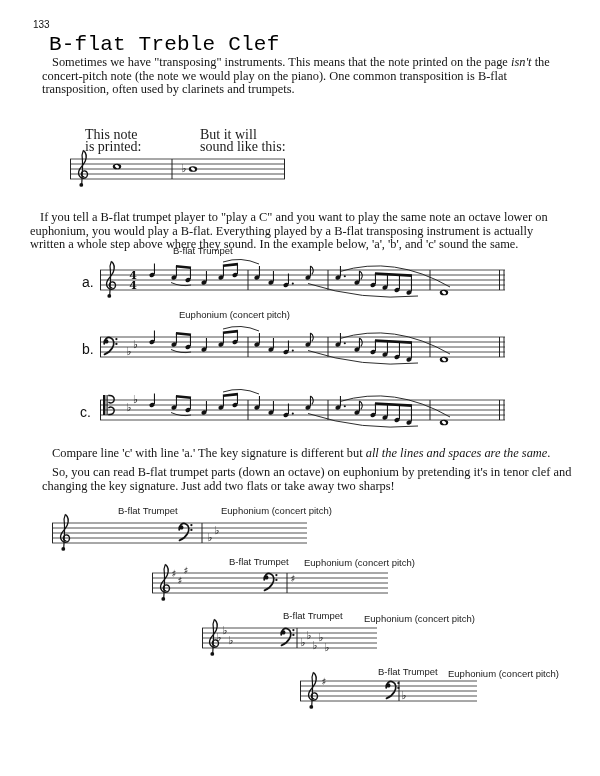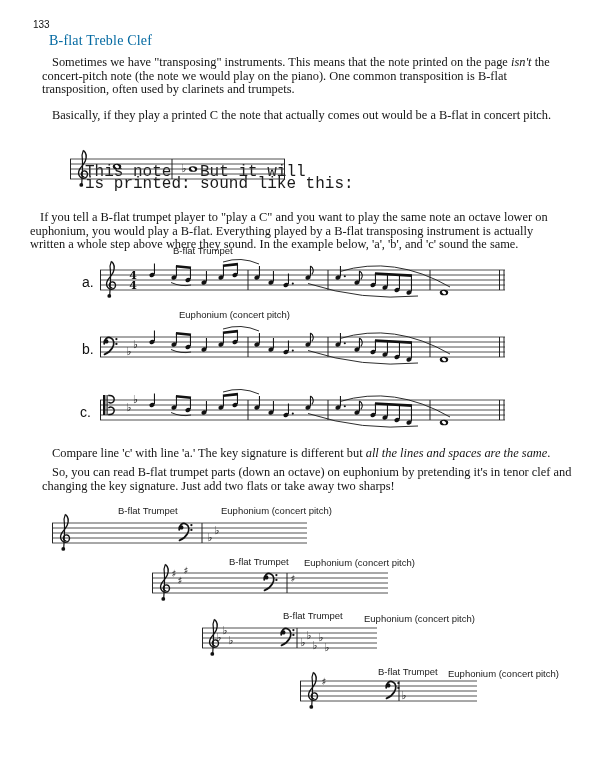--- a/index.html
+++ b/index.html
@@ -2,24 +2,24 @@
 <html><head>
 <meta charset="utf-8">
 <style>
   html,body{margin:0;padding:0;background:#fff;}
   #page{position:relative;width:600px;height:776px;background:#ffffff;overflow:hidden;
         font-family:"Liberation Serif",serif;color:#111;}
   .abs{position:absolute;}
   .serif{font-family:"Liberation Serif",serif;font-size:12.4px;line-height:13.5px;color:#141414;}
   .para{text-indent:10px;}
   .pageno{font-family:"Liberation Sans",sans-serif;font-size:10px;color:#111;}
-  .title{font-family:Liberation Serif, serif;font-size:14px;letter-spacing:.2px;color:#0369a1;}
+  .title{font-family:Liberation Mono, monospace;font-size:21px;letter-spacing:.2px;color:#000000;}
   .slabel{font-family:"Liberation Sans",sans-serif;font-size:9.5px;color:#1a1a1a;white-space:nowrap;margin-left:46px;}
-  .two-line{font-family:Liberation Mono, monospace;font-size:16px;line-height:12px;
-            color:#1a1a1a;white-space:pre-line;margin-top:37px;}
+  .two-line{font-family:Liberation Serif, serif;font-size:14px;line-height:12px;
+            color:#1a1a1a;white-space:pre-line;}
   .linelabel{font-family:"Liberation Sans",sans-serif;font-size:14px;color:#111;}
   em{margin-top:27px;}
   svg{position:absolute;overflow:visible;}
   svg .sl{stroke:#3c3c3c;stroke-width:0.9;}
   svg .bar{stroke:#222;stroke-width:1;}
   svg .beam{stroke:#111;stroke-width:2.6;}
   svg .slur{fill:none;stroke:#222;stroke-width:0.95;}
   svg text.acc{font-family:"DejaVu Sans",sans-serif;font-size:11px;fill:#111;text-anchor:middle;}
   svg text.accs{font-family:"DejaVu Sans",sans-serif;font-size:10px;fill:#111;text-anchor:middle;}
   svg text.tsig{font-family:"DejaVu Serif",serif;font-weight:bold;font-size:11px;fill:#111;text-anchor:middle;}
@@ -113,21 +113,20 @@
       </g>
     </defs>
   </svg>
 
   <div class="abs pageno" style="left:33px;top:19px;">133</div>
   <div class="abs title" style="left:49px;top:33px;">B-flat Treble Clef</div>
 
   <div class="abs serif para" style="left:42px;top:56px;width:528px;">
     <span>Sometimes we have "transposing" instruments. This means that the note printed on the page </span><em>isn't</em><span> the concert-pitch note (the note we would play on the piano). One common transposition is B-flat transposition, often used by clarinets and trumpets.</span>
   </div>
-  <div class="abs serif para" style="left:42px;top:109px;width:540px;">Basically, if they play a printed C the note that actually comes out would be a B-flat in concert pitch.</div>
 
   <div class="abs two-line" style="left:85px;top:129px;">This note
 is printed:</div>
   <div class="abs two-line" style="left:200px;top:129px;">But it will
 sound like this:</div>
   <svg style="left:68px;top:145px;" width="222" height="46">
     <g transform="translate(2,14)">
       <line class="sl" x1="0" y1="0" x2="215" y2="0"></line>
         <line class="sl" x1="0" y1="5" x2="215" y2="5"></line>
       <line class="sl" x1="0" y1="10" x2="215" y2="10"></line>

